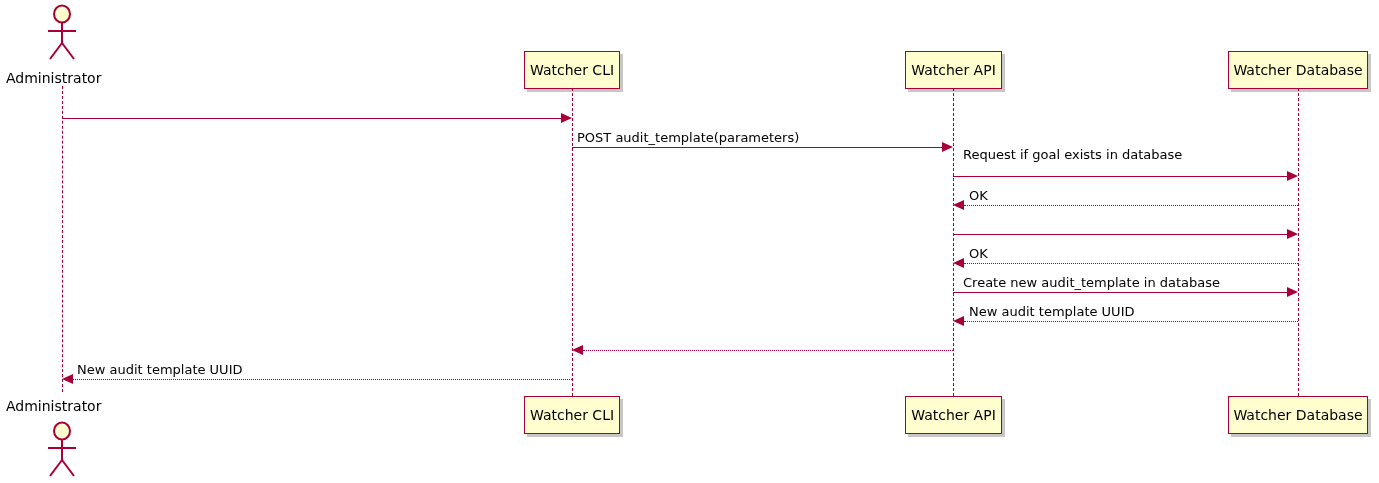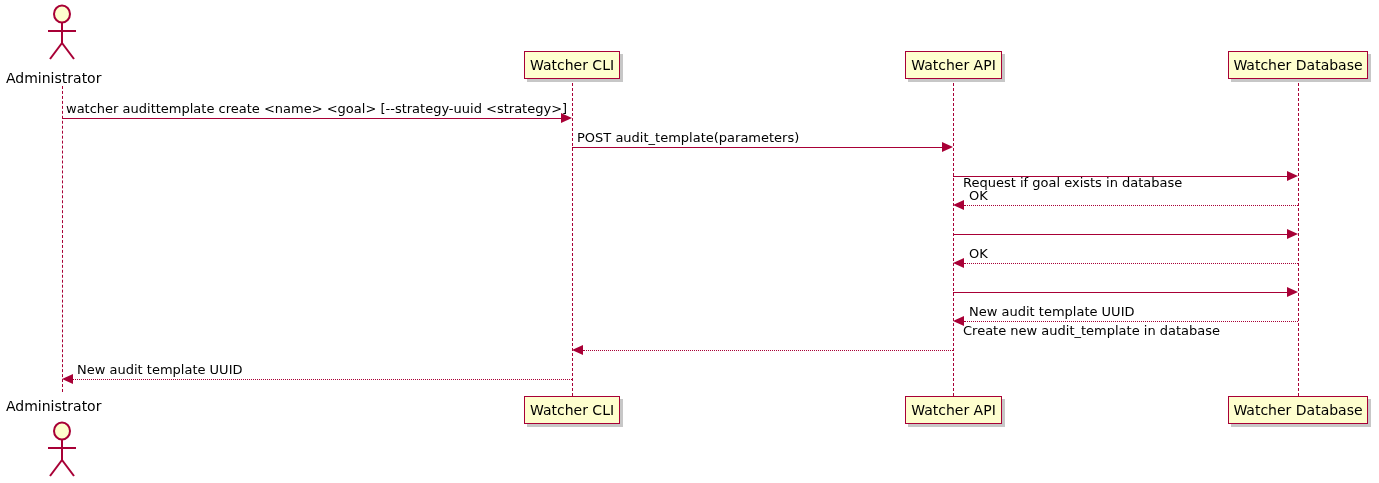--- a/index.html
+++ b/index.html
@@ -15,21 +15,21 @@
     overflow:hidden;
   }
   .abs{position:absolute;}
 
   
   .pbox{
     box-sizing:border-box;
     background:#FEFECE;
     border:1.5px solid #A80036;
     box-shadow:3px 3px 0 0 rgba(0,0,0,0.22);
-    height:28px;
+    height:38px;
     display:flex;
     align-items:center;
     justify-content:center;
     padding:0 10px;
     font-size:14px;
     color:#000000;
     white-space:nowrap;
     line-height:1;
   }
 
@@ -91,44 +91,43 @@
         <line x1="18" y1="38" x2="30" y2="54" stroke="#A80036" stroke-width="2"></line>
       </g>
     </svg>
   </div>
   <div class="abs actor-label" style="left:6px; top:70px;">Administrator</div>
 
   <div class="abs pbox" style="left:524px; top:51px; width:96px;">Watcher CLI</div>
   <div class="abs pbox" style="left:905px; top:51px; width:97px;">Watcher API</div>
   <div class="abs pbox" style="left:1228px; top:51px; width:140px;">Watcher Database</div>
 
-  <div class="abs msg-label" style="left:66px; top:102px;">watcher audittemplate create &lt;name&gt; &lt;goal&gt; [--strategy-uuid &lt;strategy&gt;]</div>
   <div class="abs arrow-line" style="left:62px; top:118px; width:499px;"></div>
   <div class="abs arrow-head right" style="left:561px; top:113px;"></div>
 
   <div class="abs msg-label" style="left:577px; top:131px;">POST audit_template(parameters)</div>
   <div class="abs arrow-line" style="left:572px; top:147px; width:370px;"></div>
   <div class="abs arrow-head right" style="left:942px; top:142px;"></div>
 
-  <div class="abs msg-label" style="left:963px; top:176px;">Request if goal exists in database</div>
+  <div class="abs msg-label" style="left:963px; top:148px;">Request if goal exists in database</div>
   <div class="abs arrow-line" style="left:953px; top:176px; width:334px;"></div>
   <div class="abs arrow-head right" style="left:1287px; top:171px;"></div>
 
   <div class="abs msg-label" style="left:969px; top:189px;">OK</div>
   <div class="abs arrow-line dotted" style="left:964px; top:205px; width:334px;"></div>
   <div class="abs arrow-head left" style="left:953px; top:200px;"></div>
 
   <div class="abs arrow-line" style="left:953px; top:234px; width:334px;"></div>
   <div class="abs arrow-head right" style="left:1287px; top:229px;"></div>
 
   <div class="abs msg-label" style="left:969px; top:247px;">OK</div>
   <div class="abs arrow-line dotted" style="left:964px; top:263px; width:334px;"></div>
   <div class="abs arrow-head left" style="left:953px; top:258px;"></div>
 
-  <div class="abs msg-label" style="left:963px; top:276px;margin-top:48px;">Create new audit_template in database</div>
+  <div class="abs msg-label" style="left:963px; top:276px;">Create new audit_template in database</div>
   <div class="abs arrow-line" style="left:953px; top:292px; width:334px;"></div>
   <div class="abs arrow-head right" style="left:1287px; top:287px;"></div>
 
   <div class="abs msg-label" style="left:969px; top:305px;">New audit template UUID</div>
   <div class="abs arrow-line dotted" style="left:964px; top:321px; width:334px;"></div>
   <div class="abs arrow-head left" style="left:953px; top:316px;"></div>
 
   <div class="abs arrow-line dotted" style="left:583px; top:350px; width:370px;"></div>
   <div class="abs arrow-head left" style="left:572px; top:345px;"></div>
 

